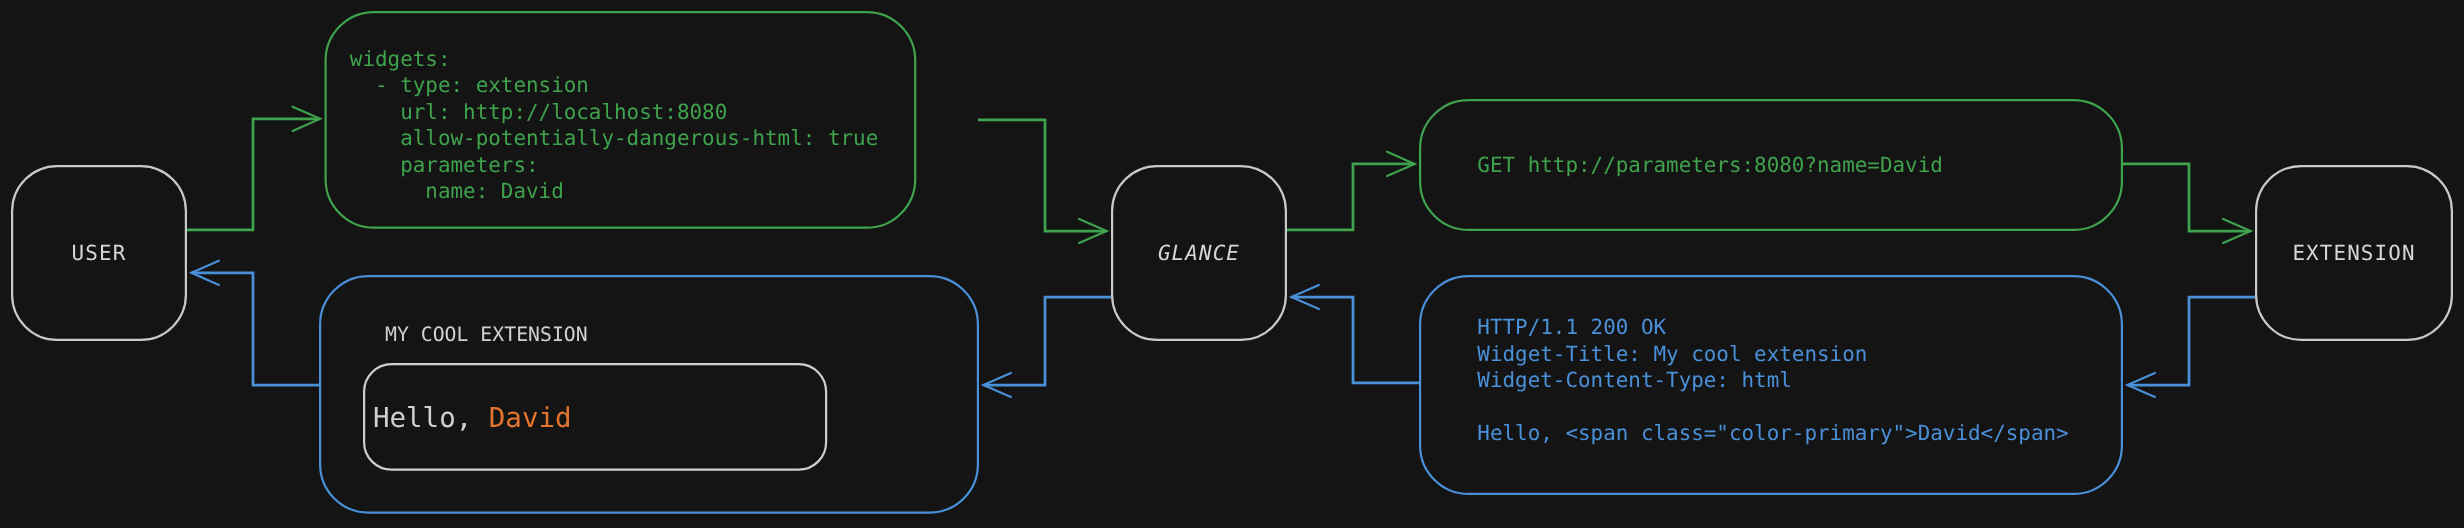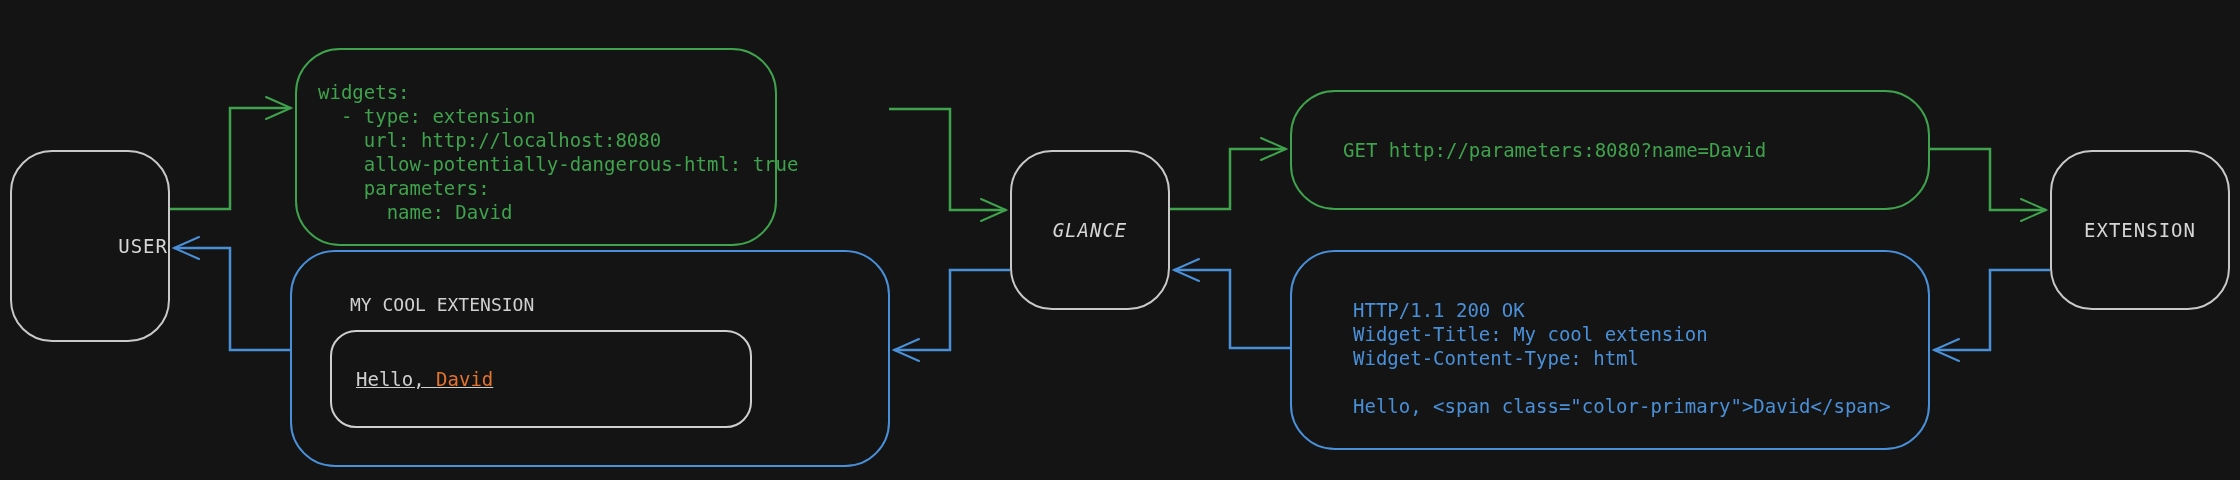--- a/index.html
+++ b/index.html
@@ -35,47 +35,47 @@
     border: 2px solid var(--node-border);
     border-radius: 42px;
     background: var(--bg);
     display: flex;
     align-items: center;
     justify-content: center;
     color: var(--text-light);
     font-size: 19px;
     letter-spacing: 1px;
   }
-  .node-user      { left: 10px;   top: 150px; width: 160px; height: 192px; justify-content: flex-end; }
+  .node-user      { left: 10px;   top: 150px; width: 160px; height: 160px; }
   .node-glance    { left: 1010px; top: 150px; width: 160px; height: 160px; font-style: italic; }
   .node-extension { left: 2050px; top: 150px; width: 180px; height: 160px; }
 
   .code-box {
     position: absolute;
     border-width: 2px;
     border-style: solid;
     border-radius: 45px;
     background: var(--bg);
   }
   .code-box pre {
     margin: 0;
     font-family: inherit;
     font-size: 19px;
     line-height: 24px;
     white-space: pre;
   }
   .green-box { border-color: var(--green); color: var(--green); }
   .blue-box  { border-color: var(--blue);  color: var(--blue); }
 
-  .config-box   { left: 295px;  top: 10px;  width: 482px; height: 198px; margin-top: 38px; }
+  .config-box   { left: 295px;  top: 10px;  width: 538px; height: 198px; }
   .config-box pre   { padding: 30px 0 0 21px; }
   .request-box  { left: 1290px; top: 90px;  width: 640px; height: 120px; }
   .request-box pre  { padding: 46px 0 0 51px; }
   .response-box { left: 1290px; top: 250px; width: 640px; height: 200px; }
-  .response-box pre { padding: 46px 0 0 51px; margin-left: 10px; }
+  .response-box pre { padding: 34px 0 0 51px; }
 
   .widget-box {
     left: 290px; top: 250px; width: 600px; height: 217px;
     color: var(--text-light);
   }
   .widget-title {
     position: absolute;
     left: 58px; top: 41px;
     font-size: 18px;
     line-height: 24px;
@@ -84,25 +84,24 @@
   .widget-inner {
     position: absolute;
     left: 38px; top: 78px;
     width: 422px; height: 98px;
     border: 2px solid #cfcfcf;
     border-radius: 26px;
     display: flex;
     align-items: center;
   }
   .greeting {
-    padding-left: 24px;
-    font-size: 19px;
+    padding-left: 7px;
+    font-size: 25px;
     color: #d0d0d0;
     white-space: pre;
-    text-decoration: underline;
   }
   .greeting .name { color: var(--orange); }
 </style>
 </head>
 <body>
 
 <div class="stage">
 
   <svg class="connector-layer" viewBox="0 0 2240 480" xmlns="http://www.w3.org/2000/svg" aria-hidden="true">
 

